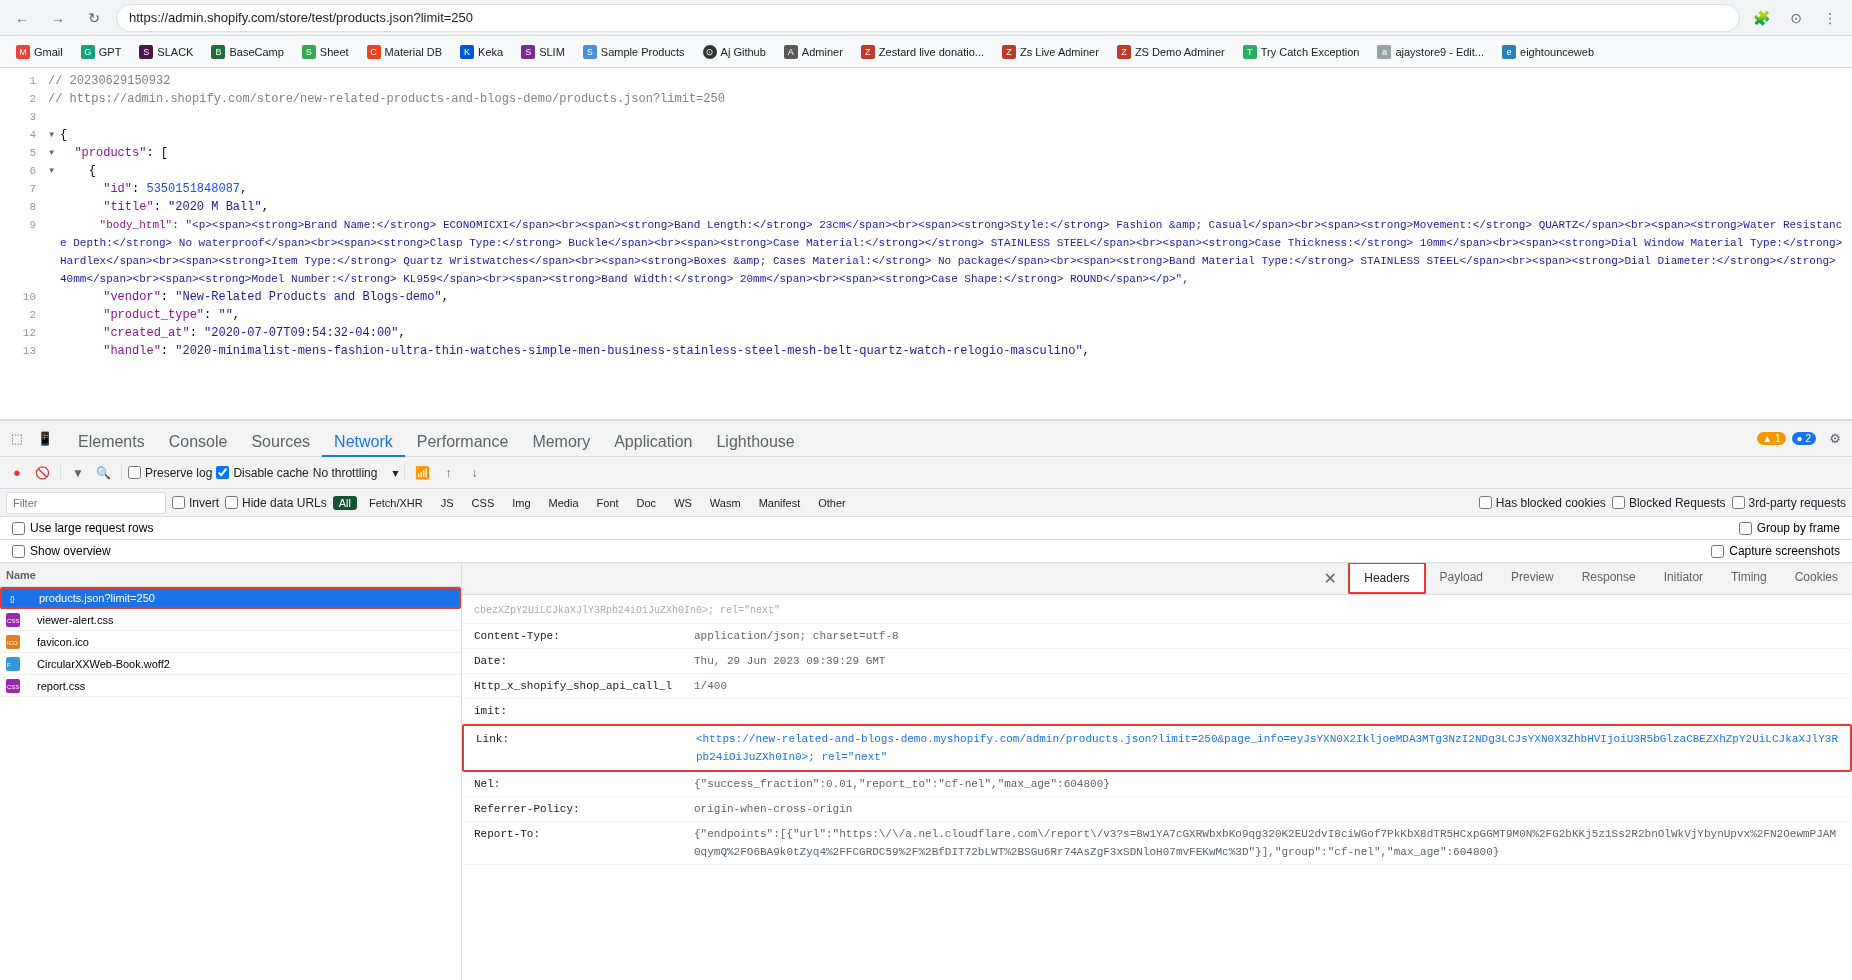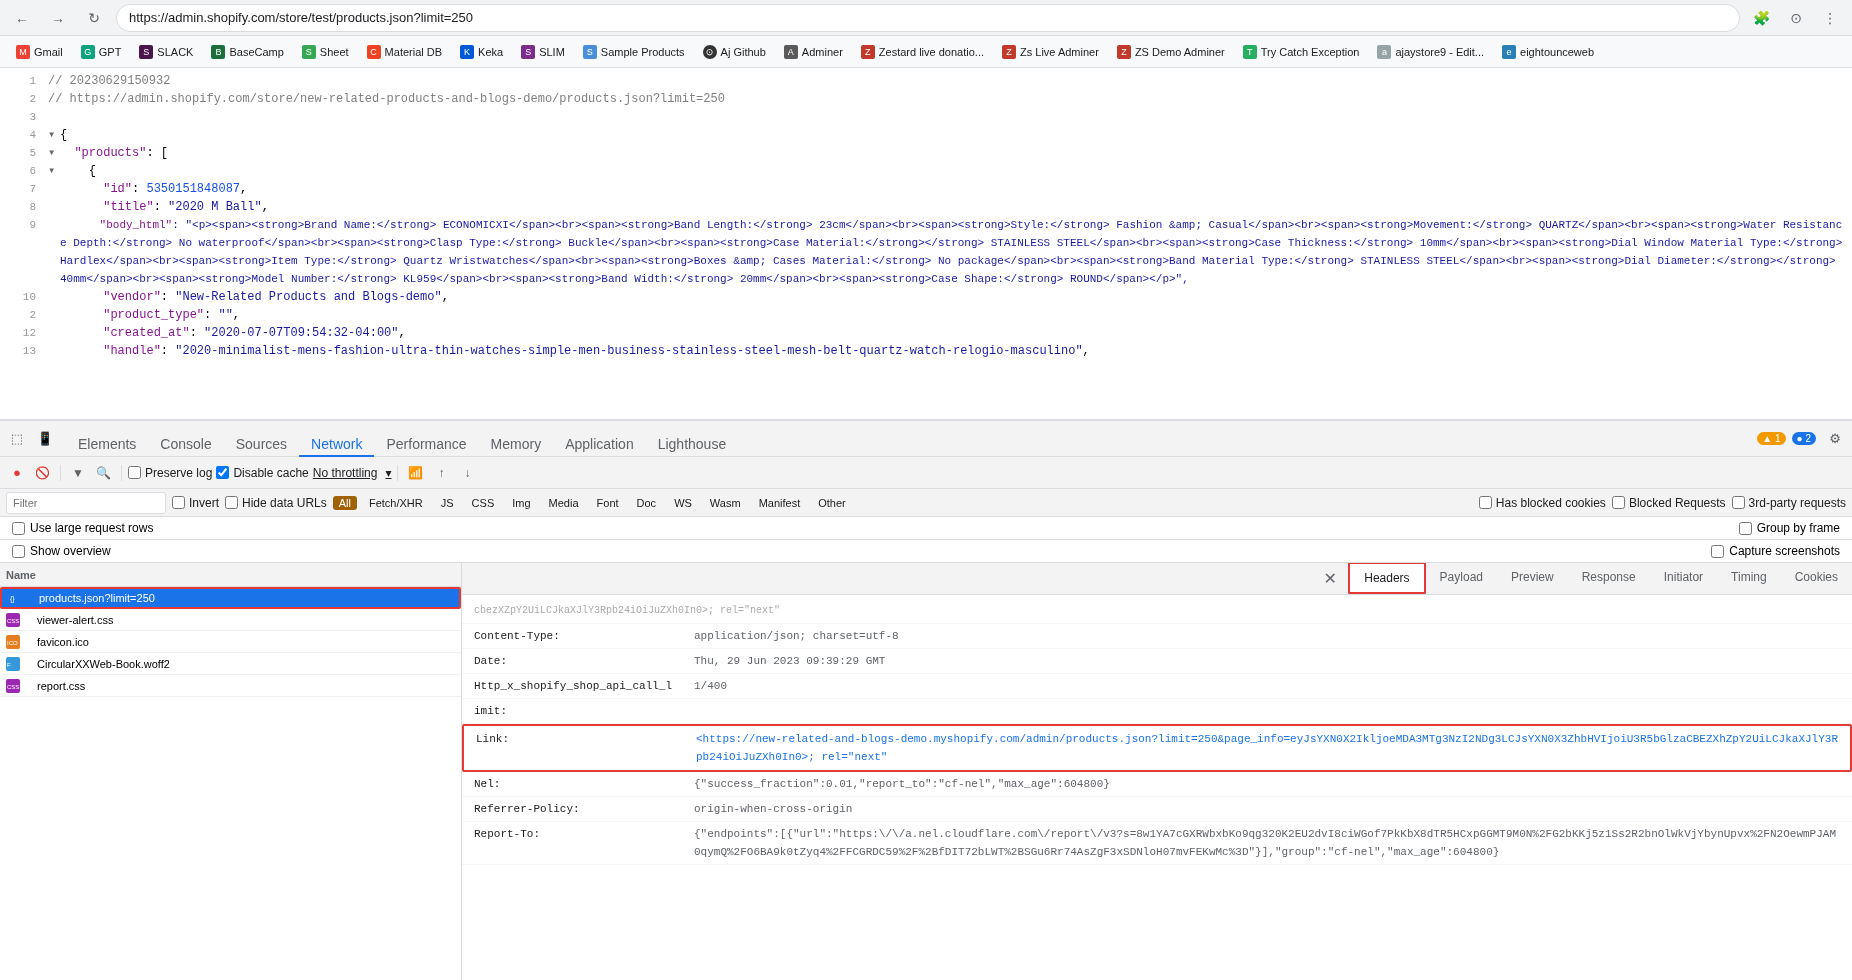--- a/index.html
+++ b/index.html
@@ -131,25 +131,25 @@
       display: flex; align-items: center; gap: 2px; margin-right: 8px;
     }
     .dt-icon-btn {
       width: 26px; height: 26px;
       border: none; background: transparent;
       cursor: pointer; border-radius: 3px;
       display: flex; align-items: center; justify-content: center;
       font-size: 13px; color: #5f6368;
     }
     .devtools-tab {
-      padding: 3px 12px;
+      padding: 12px 12px;
       height: 36px;
-      display: flex; align-items: flex-end;
+      display: flex; align-items: flex-start;
       cursor: pointer;
-      font-size: 14px;
+      font-size: 16px;
       color: #5f6368;
       border-bottom: 2px solid transparent;
       white-space: nowrap;
     }
     .devtools-tab.active {
       color: #1a73e8;
       border-bottom: 2px solid #1a73e8;
       background: transparent;
     }
     .devtools-right-icons {
@@ -189,21 +189,21 @@
     .nt-divider { width: 1px; height: 16px; background: #dadce0; margin: 0 2px; }
     .checkbox-label {
       display: flex; align-items: center; gap: 4px;
       font-size: 12px; color: #202124; cursor: pointer;
       white-space: nowrap;
     }
     .checkbox-label input { cursor: pointer; }
     .throttle-btn {
       border: none; background: transparent;
       font-size: 12px; color: #202124; cursor: pointer;
-      display: flex; align-items: center; gap: 8px; text-decoration: underline;
+      display: flex; align-items: center; gap: 15px;
     }
 
     
     .filter-bar {
       display: flex;
       align-items: center;
       height: 28px;
       background: #f3f3f3;
       border-bottom: 1px solid #dadce0;
       padding: 0 6px;
@@ -217,21 +217,21 @@
       font-size: 11px;
       background: #fff;
     }
     .filter-type {
       padding: 1px 6px;
       border-radius: 3px;
       font-size: 11px;
       cursor: pointer;
       color: #202124;
     }
-    .filter-type.active { background: #a16207; color: #fff; }
+    .filter-type.active { background: #14532d; color: #fff; }
 
     
     .network-body {
       flex: 1;
       display: flex;
       overflow: hidden;
     }
 
     
     .request-list {

